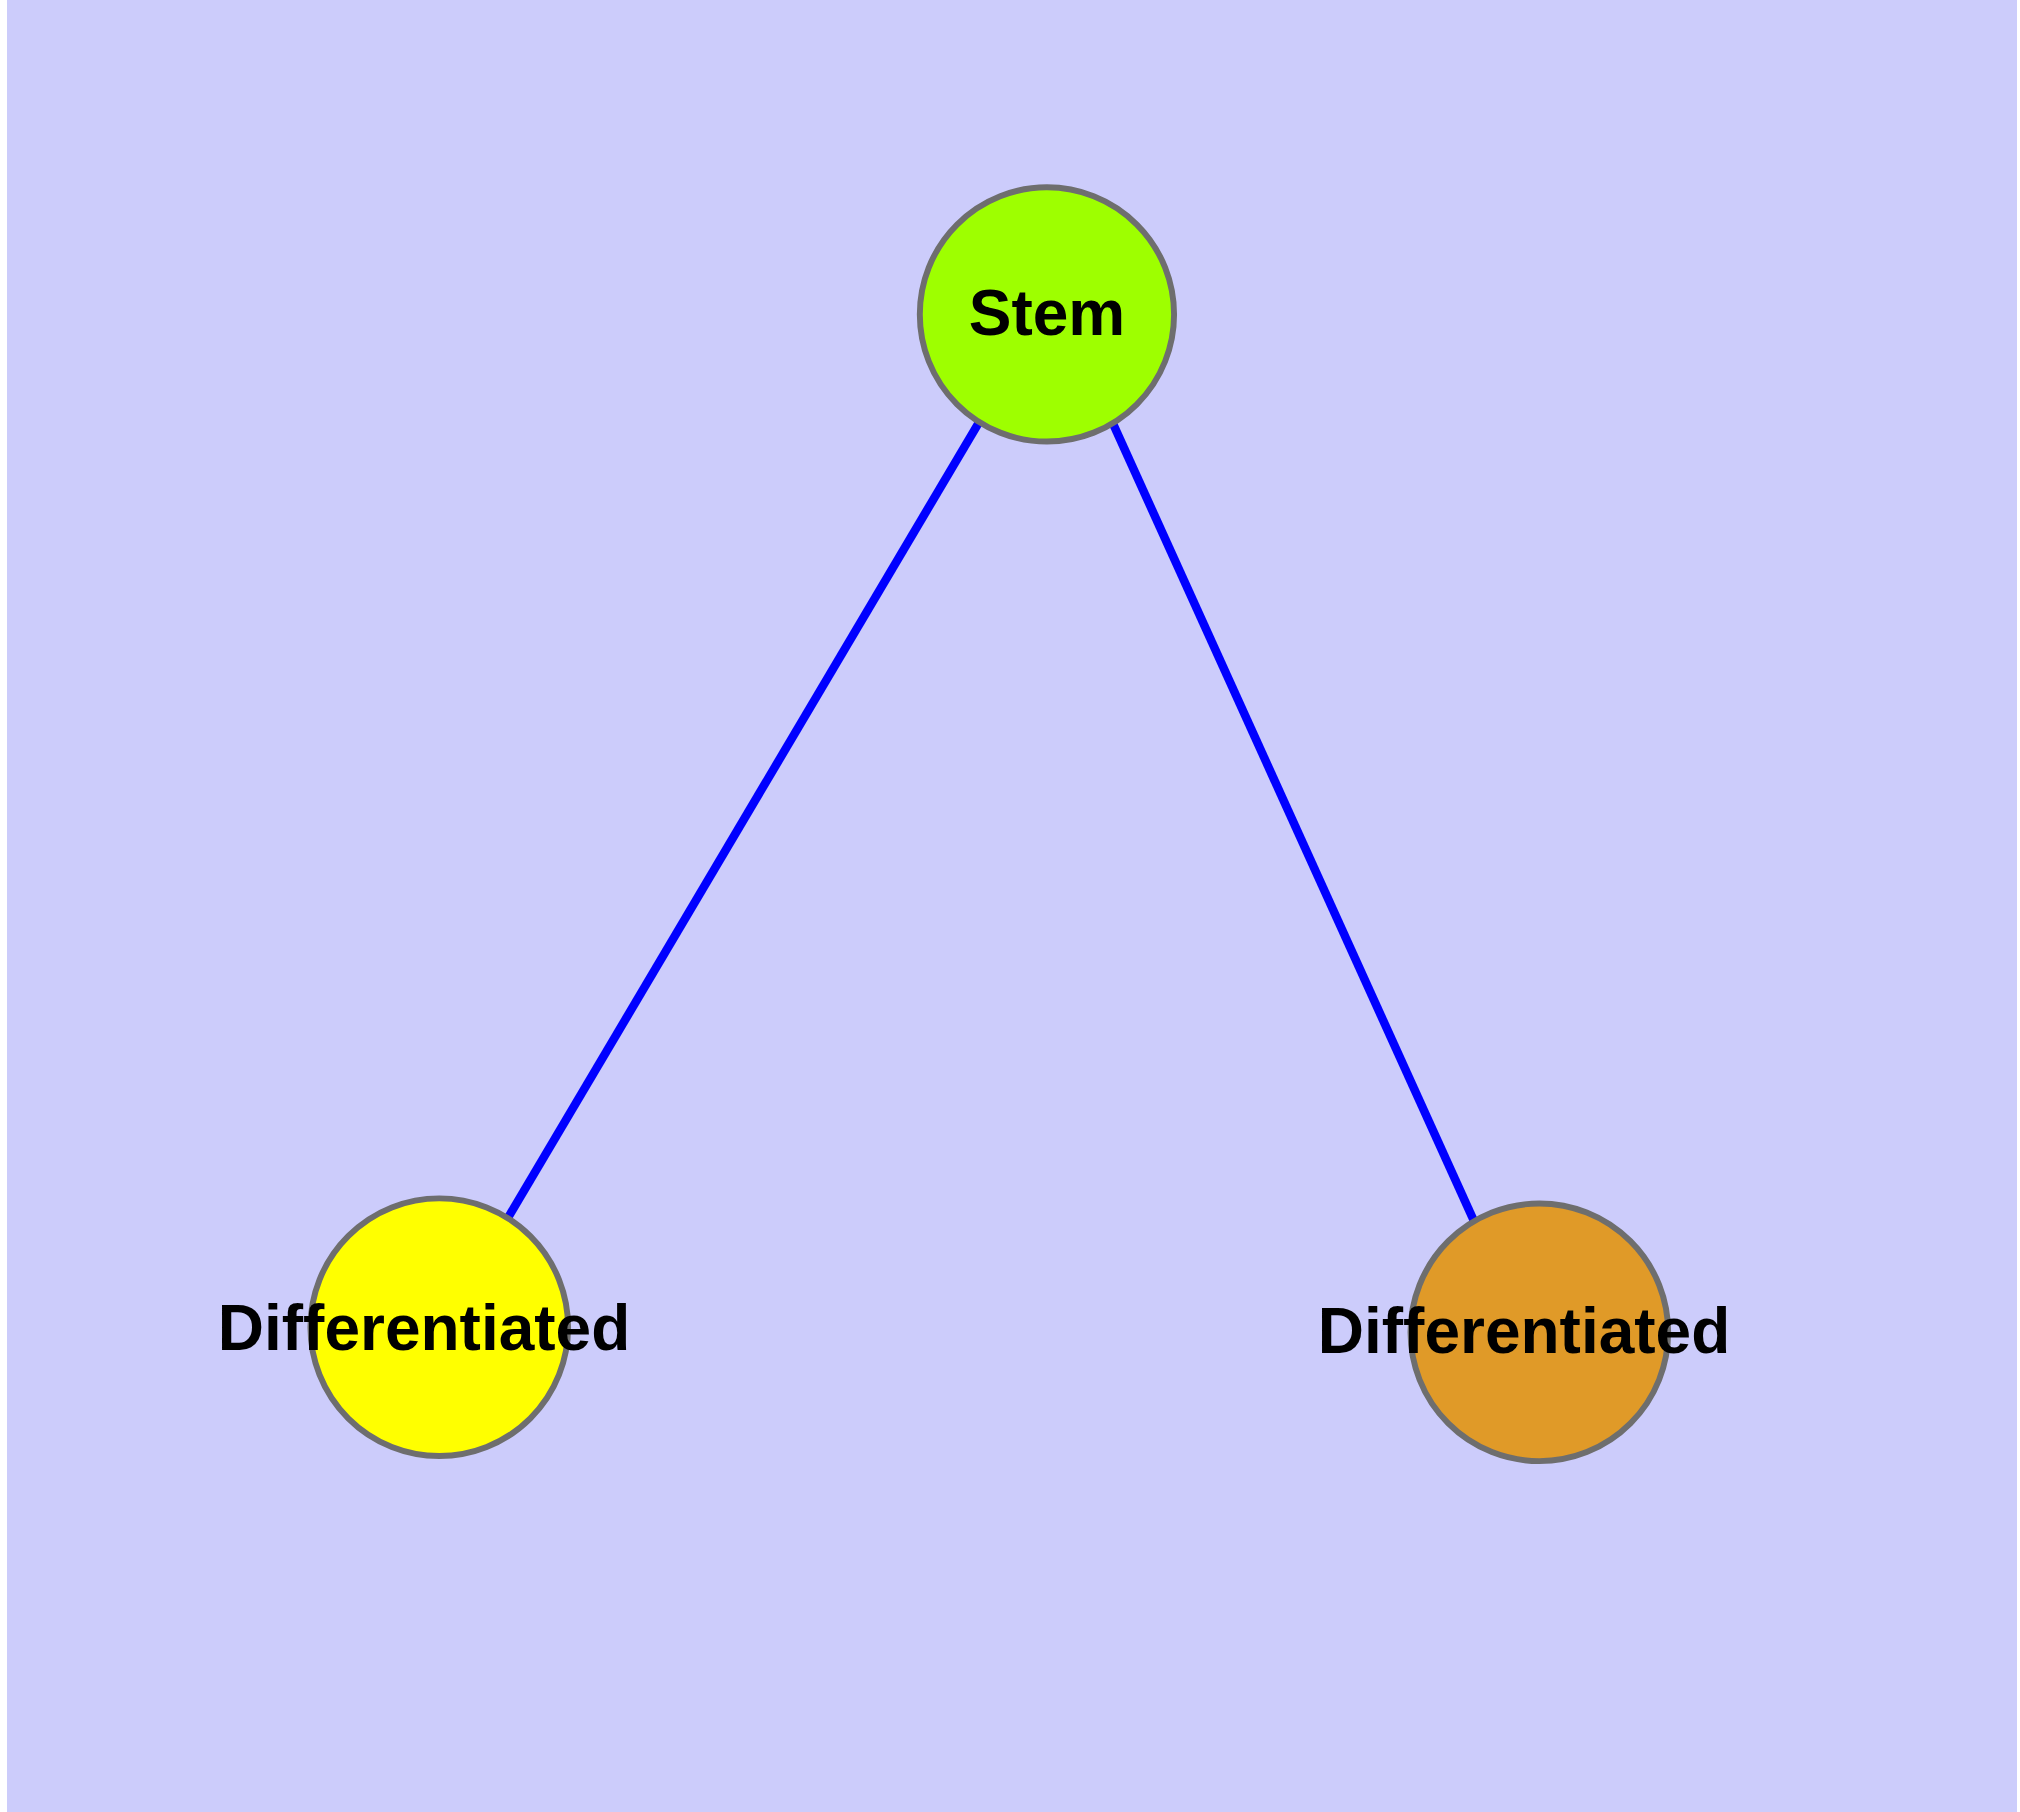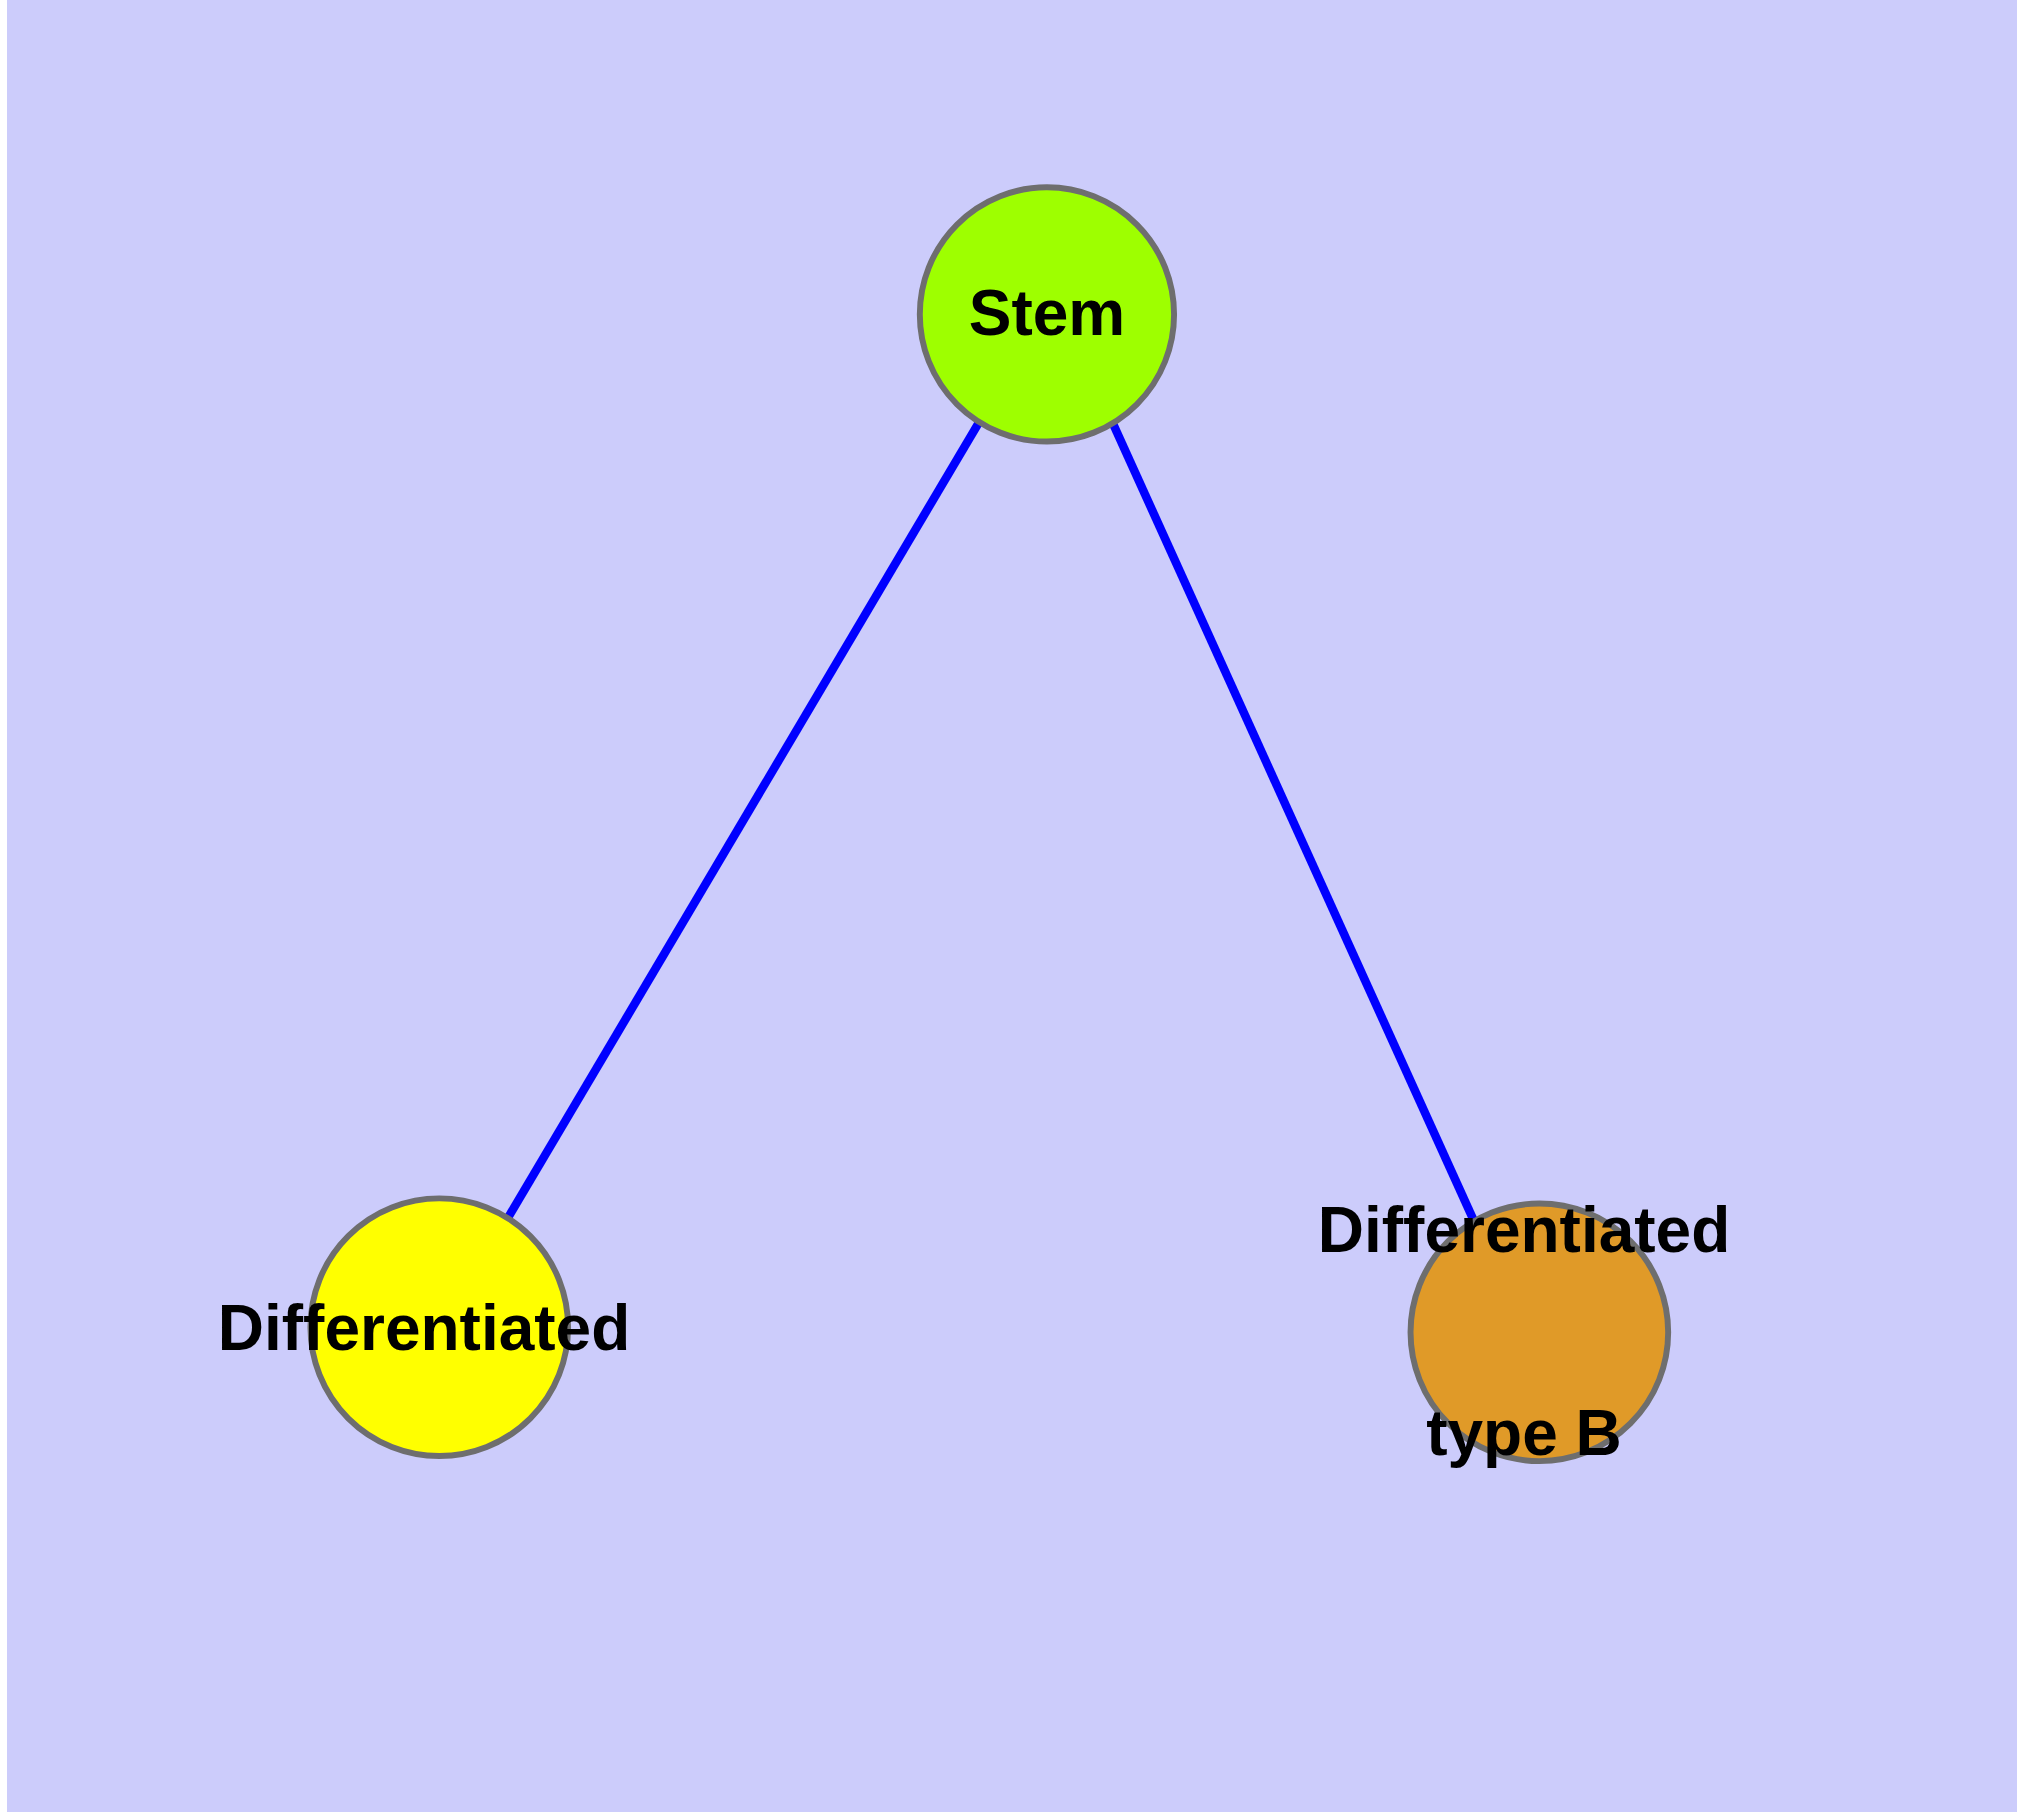--- a/index.html
+++ b/index.html
@@ -33,21 +33,20 @@
     stroke: #6e6e6e;
     stroke-width: 7;
   }
   .edge-line {
     stroke: #0000ff;
     stroke-width: 10;
     stroke-linecap: butt;
   }
   .node-label {
     position: absolute;
-    text-align: center;
     font-family: "Liberation Sans", sans-serif;
     font-weight: bold;
     color: #000000;
     line-height: 1.06;
     white-space: pre;
     pointer-events: none;
     transform: translate(-50%, -50%);
   }
   #label-stem {
     left: 1047px;
@@ -83,17 +82,16 @@
   </svg>
 
   <div class="node-label" id="label-stem">Stem</div>
 
   <div class="node-label" id="label-type-a">
     <div>Differentiated</div>
   </div>
 
   <div class="node-label" id="label-type-b">
     <div>Differentiated</div>
-    <div>type B</div>
   </div>
 
 </div>
 
 
 </body></html>

